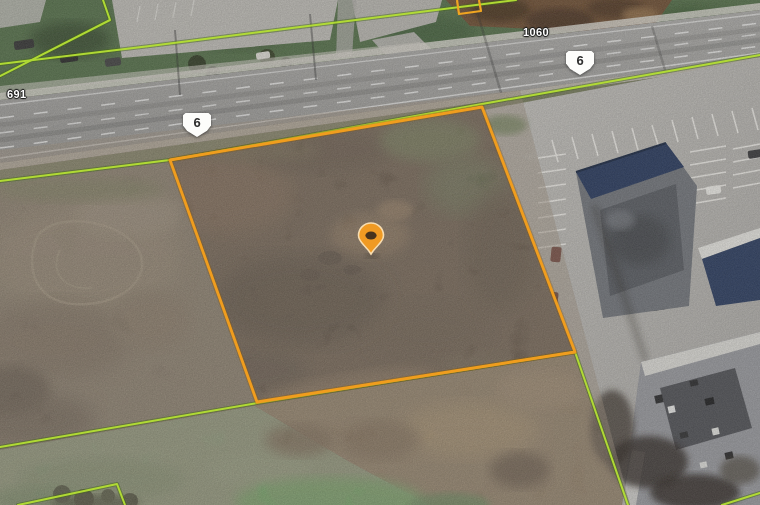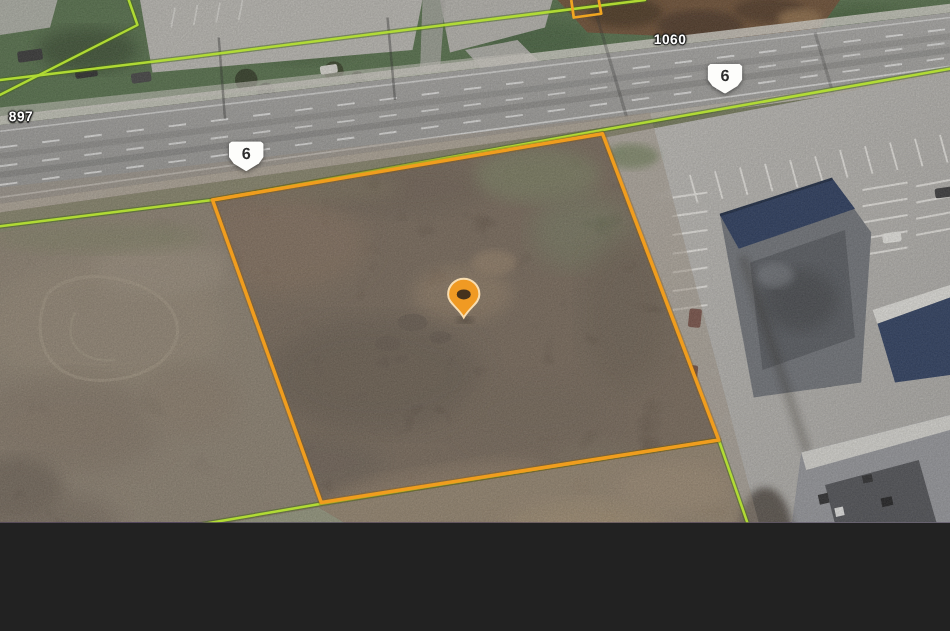--- a/index.html
+++ b/index.html
@@ -1,17 +1,17 @@
 <!DOCTYPE html>
 <html><head>
 <meta charset="utf-8">
 <style>
   html,body{margin:0;padding:0;background:#222;}
   .map-viewport{
-    position:relative;width:760px;height:418px;overflow:hidden;
+    position:relative;width:760px;height:505px;overflow:hidden;
     font-family:"Liberation Sans",sans-serif;background:#8b5cf6;cursor:grab;
   }
   .map-viewport svg{position:absolute;left:0;top:0;display:block;}
   .road-label{
     position:absolute;color:#fff;font-size:11px;font-weight:bold;letter-spacing:.4px;
     text-shadow:-1px 0 1px #1a1a1a,1px 0 1px #1a1a1a,0 -1px 1px #1a1a1a,0 1px 1px #1a1a1a,0 0 2px #000;
     line-height:1;user-select:none;
   }
   .shield{position:absolute;width:28px;height:24px;filter:drop-shadow(0 1px 1.5px rgba(0,0,0,.5));}
   .shield-shape{
@@ -268,21 +268,21 @@
   </g>
 
   <g>
     <ellipse cx="372" cy="256" rx="7" ry="2.5" fill="#000" opacity=".3" filter="url(#b3)"></ellipse>
     <path d="M371,254 C366,245.5 358.5,242.5 358.5,235.5 A12.5,12.5 0 1 1 383.5,235.5 C383.5,242.5 376,245.5 371,254 Z" fill="#f09a23" stroke="#f8ddb0" stroke-width="1.6"></path>
     <ellipse cx="371" cy="235.5" rx="5.6" ry="4" fill="#46321d"></ellipse>
   </g>
 </svg>
 
 <div class="road-label" style="left:523px;top:27px;">1060</div>
-<div class="road-label" style="left:7px;top:89px;">897</div>
+<div class="road-label" style="left:7px;top:89px;">691</div>
 
 <div class="shield" style="left:183px;top:113px;">
   <div class="shield-shape">
     <span>6</span>
   </div>
 </div>
 <div class="shield" style="left:566px;top:51px;">
   <div class="shield-shape">
     <span>6</span>
   </div>

